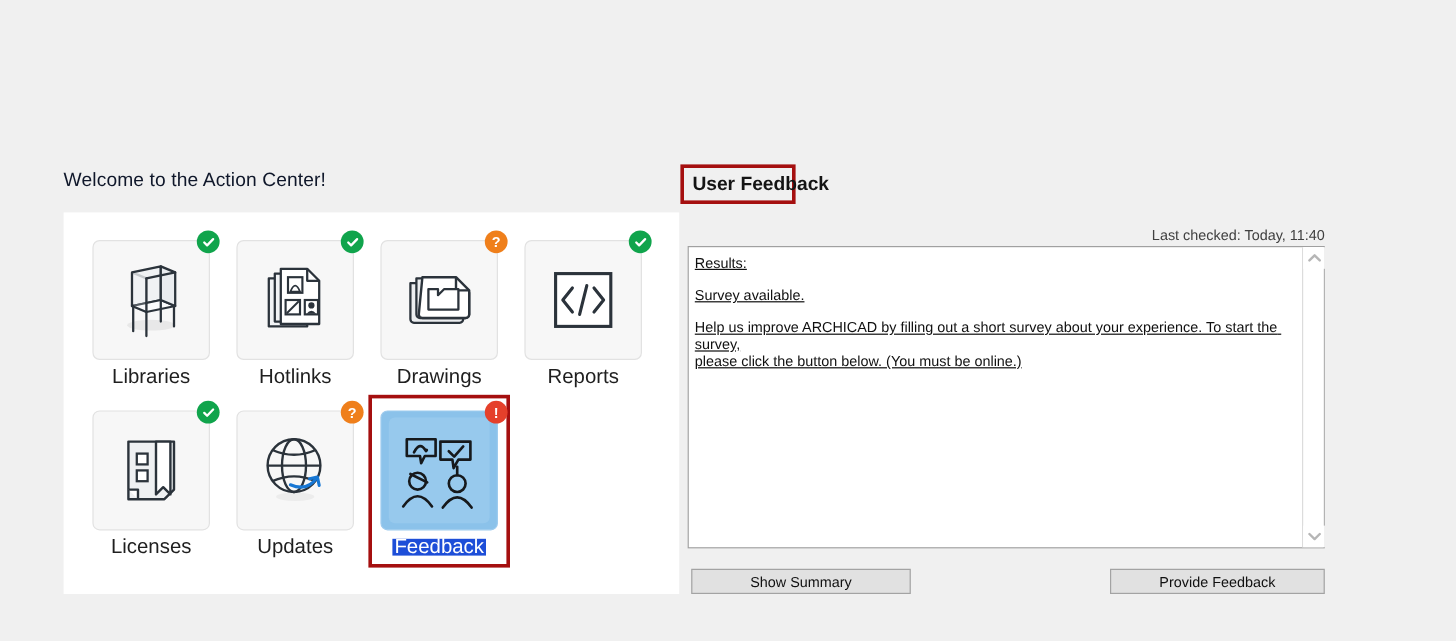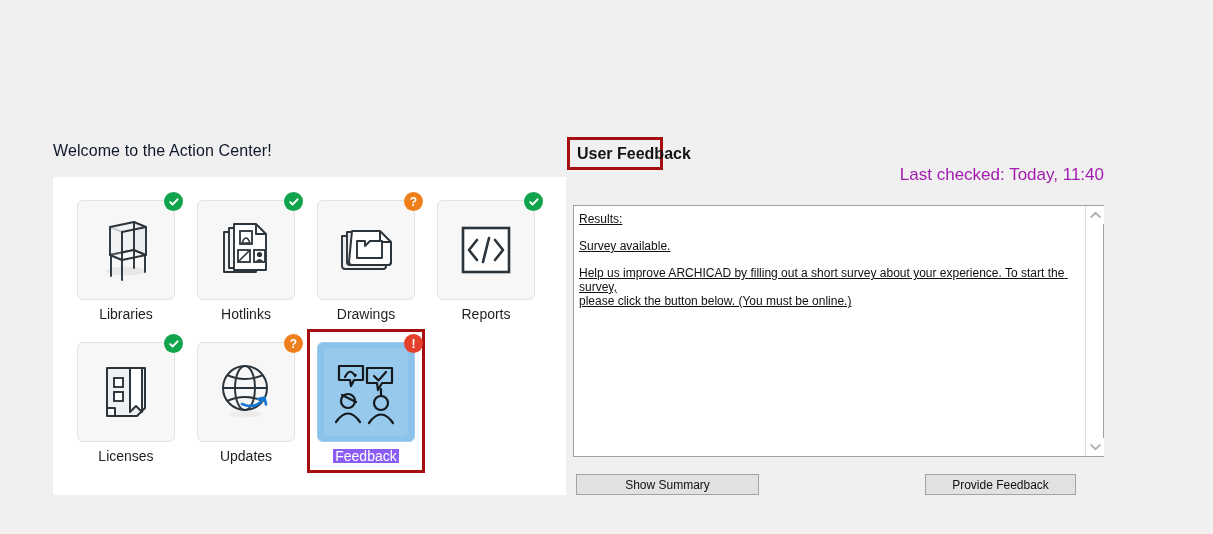--- a/index.html
+++ b/index.html
@@ -67,21 +67,21 @@
     border-radius: 6px;
     background: #f7f7f7;
     box-sizing: border-box;
     display: flex;
     align-items: center;
     justify-content: center;
   }
 
   .tile-label {
     margin-top: 7px;
-    font-size: 14px;
+    font-size: 17px;
     color: #1f1f1f;
     text-align: right;
     line-height: 14px;
     white-space: nowrap;
   }
 
   
   .tile.selected .tile-sel-frame {
     position: absolute;
     left: 1px;
@@ -102,21 +102,21 @@
     left: 6px;
     top: 5px;
     right: 6px;
     bottom: 5px;
     background: #97c9ed;
     border-radius: 5px;
   }
   .tile.selected .tile-label {
     position: relative;
     z-index: 2;
-    background: #8b5cf6;
+    background: #1d4ed8;
     color: #ffffff;
     padding: 0 2px;
   }
 
   .badge {
     position: absolute;
     width: 19px;
     height: 19px;
     border-radius: 50%;
     top: -9px;
@@ -155,23 +155,23 @@
     padding-left: 7px;
     font-size: 16px;
     font-weight: bold;
     color: #141414;
     white-space: nowrap;
   }
 
   #last-checked {
     position: absolute;
     right: 109px;
-    top: 165px;
-    font-size: 17px;
-    color: #a21caf;
+    top: 189px;
+    font-size: 12px;
+    color: #404040;
     white-space: nowrap;
   }
 
   #results-box {
     position: absolute;
     left: 573px;
     top: 205px;
     width: 531px;
     height: 252px;
     background: #ffffff;
@@ -236,21 +236,21 @@
     white-space: nowrap;
   }
   #btn-show-summary {
     left: 576px;
     top: 474px;
     width: 183px;
   }
   #btn-provide-feedback {
     left: 925px;
     top: 474px;
-    width: 151px;
+    width: 179px;
   }
 </style>
 </head>
 <body>
 
 <div id="welcome-heading">Welcome to the Action Center!</div>
 
 <div id="tiles-panel">
   <div class="tile-grid">
 

